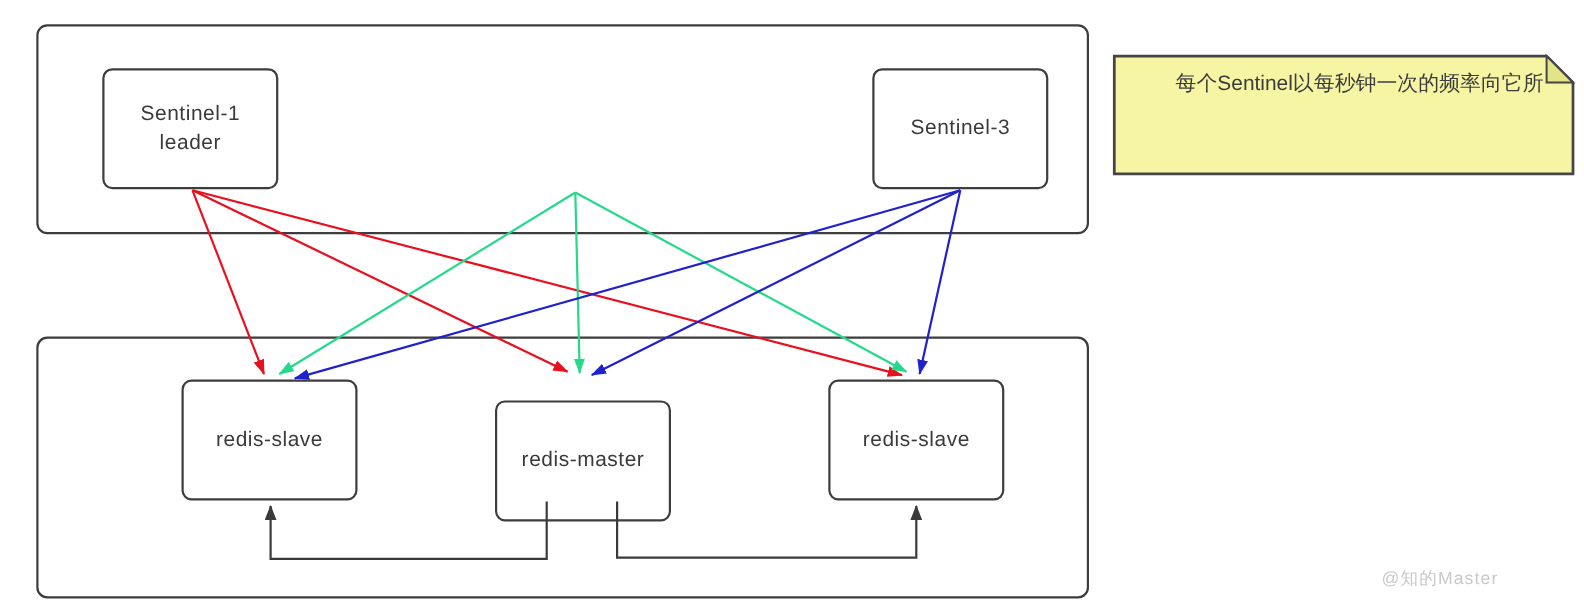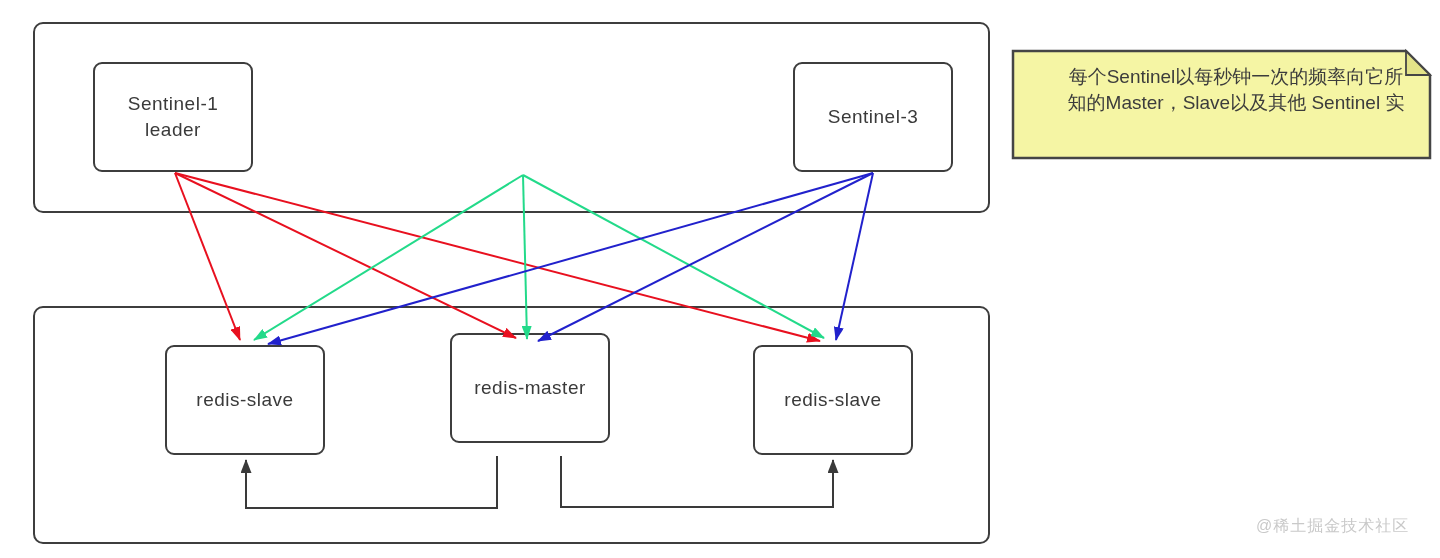--- a/index.html
+++ b/index.html
@@ -35,21 +35,21 @@
     box-sizing: border-box;
     display: flex;
     align-items: center;
     justify-content: center;
     z-index: 2;
   }
   .node-s1 { left: 93px;  top: 62px;  }
   .node-s2 { left: 443px; top: 62px;  }
   .node-s3 { left: 793px; top: 62px;  }
   .node-r1 { left: 165px; top: 345px; }
-  .node-r2 { left: 450px; top: 333px; align-items: center; }
+  .node-r2 { left: 450px; top: 364px; align-items: center; }
   .node-r3 { left: 753px; top: 345px; }
   .node-label {
     font-size: 19px;
     line-height: 26px;
     color: #3a3a3a;
     text-align: center;
     white-space: pre-line;
     letter-spacing: 0.5px;
   }
   .overlay {
@@ -137,18 +137,17 @@
 
     <polyline points="497,456 497,508 246,508 246,460" fill="none" stroke-width="2" marker-end="url(#arrow-black)" stroke="#3a3a3a"></polyline>
     <polyline points="561,456 561,507 833,507 833,460" fill="none" stroke-width="2" marker-end="url(#arrow-black)" stroke="#3a3a3a"></polyline>
 
     <path d="M1013,51 L1406,51 L1430,75 L1430,158 L1013,158 Z" stroke-width="2.5" fill="#f5f5a4" stroke="#454545"></path>
     <path d="M1406,51 L1406,75 L1430,75 Z" stroke-width="1.8" fill="#e3e388" stroke="#454545"></path>
   </svg>
 
   <div class="note-text">
     <span class="note-line">每个Sentinel以每秒钟一次的频率向它所</span>
-    <span class="note-line">知的Master，Slave以及其他 Sentinel 实</span>
   </div>
 
-  <div class="watermark">@稀土掘金技术社区</div>
+  <div class="watermark">@知的Master</div>
 
 </div>
 
 </body></html>

